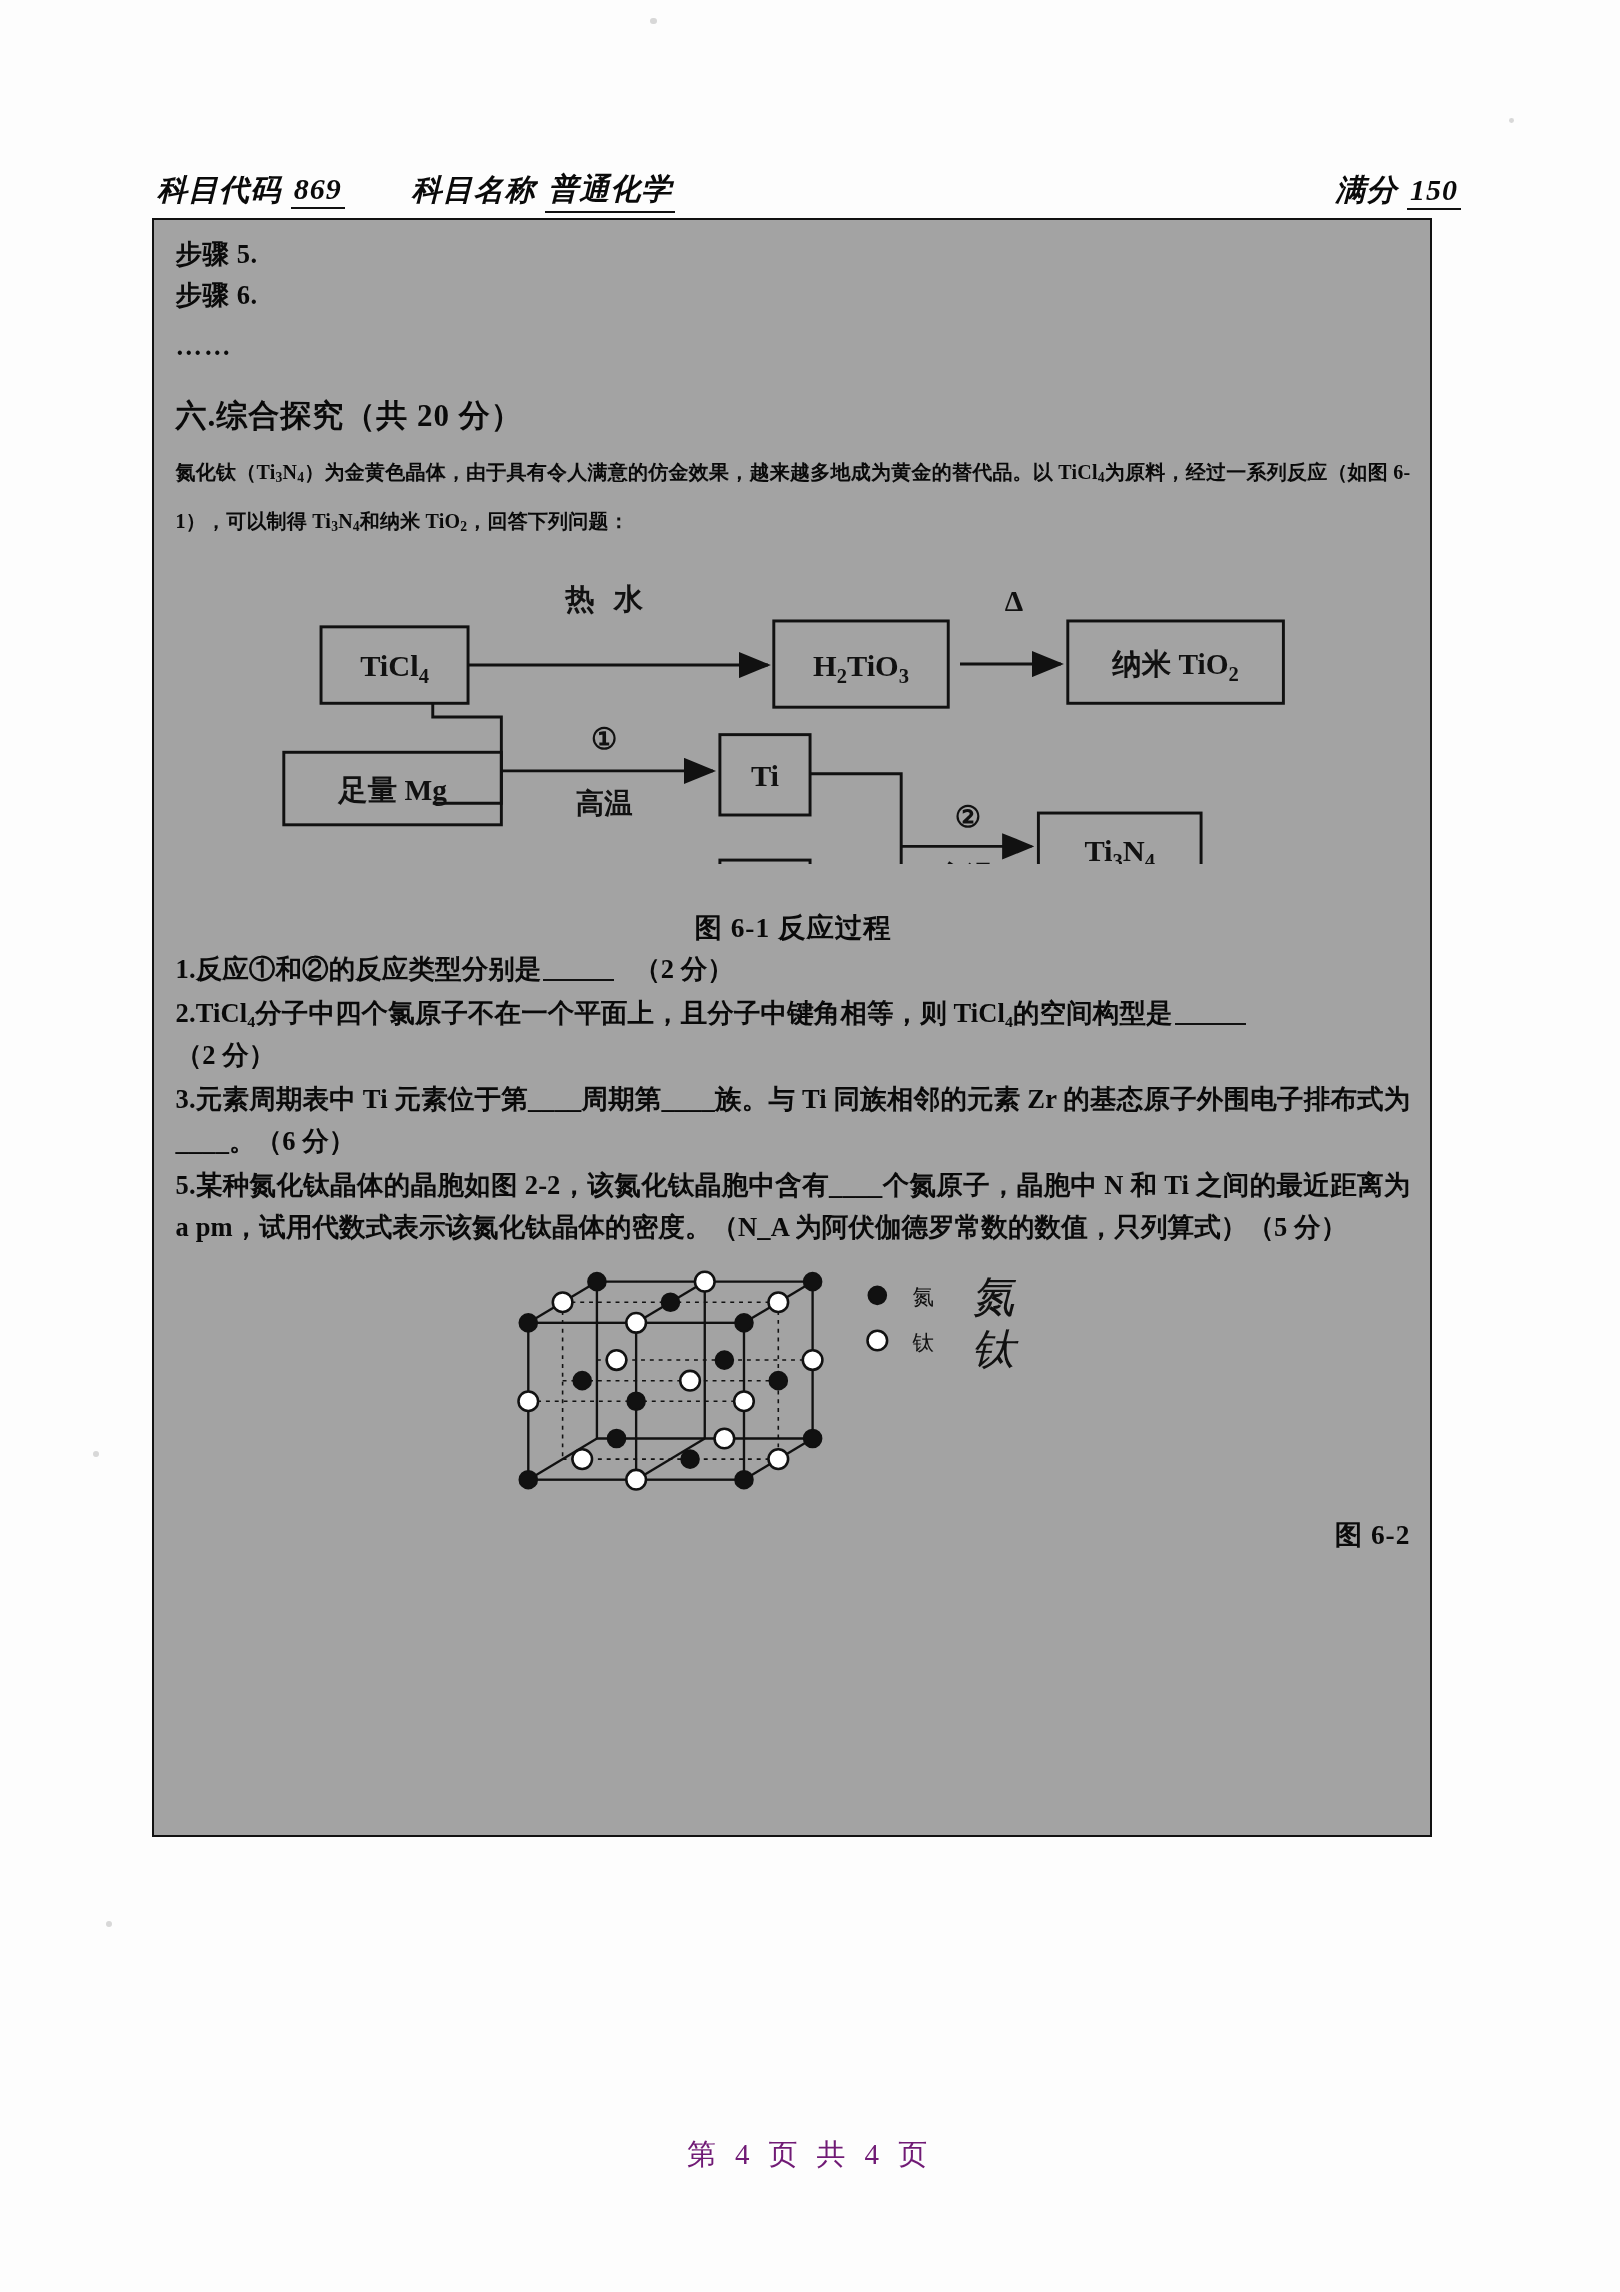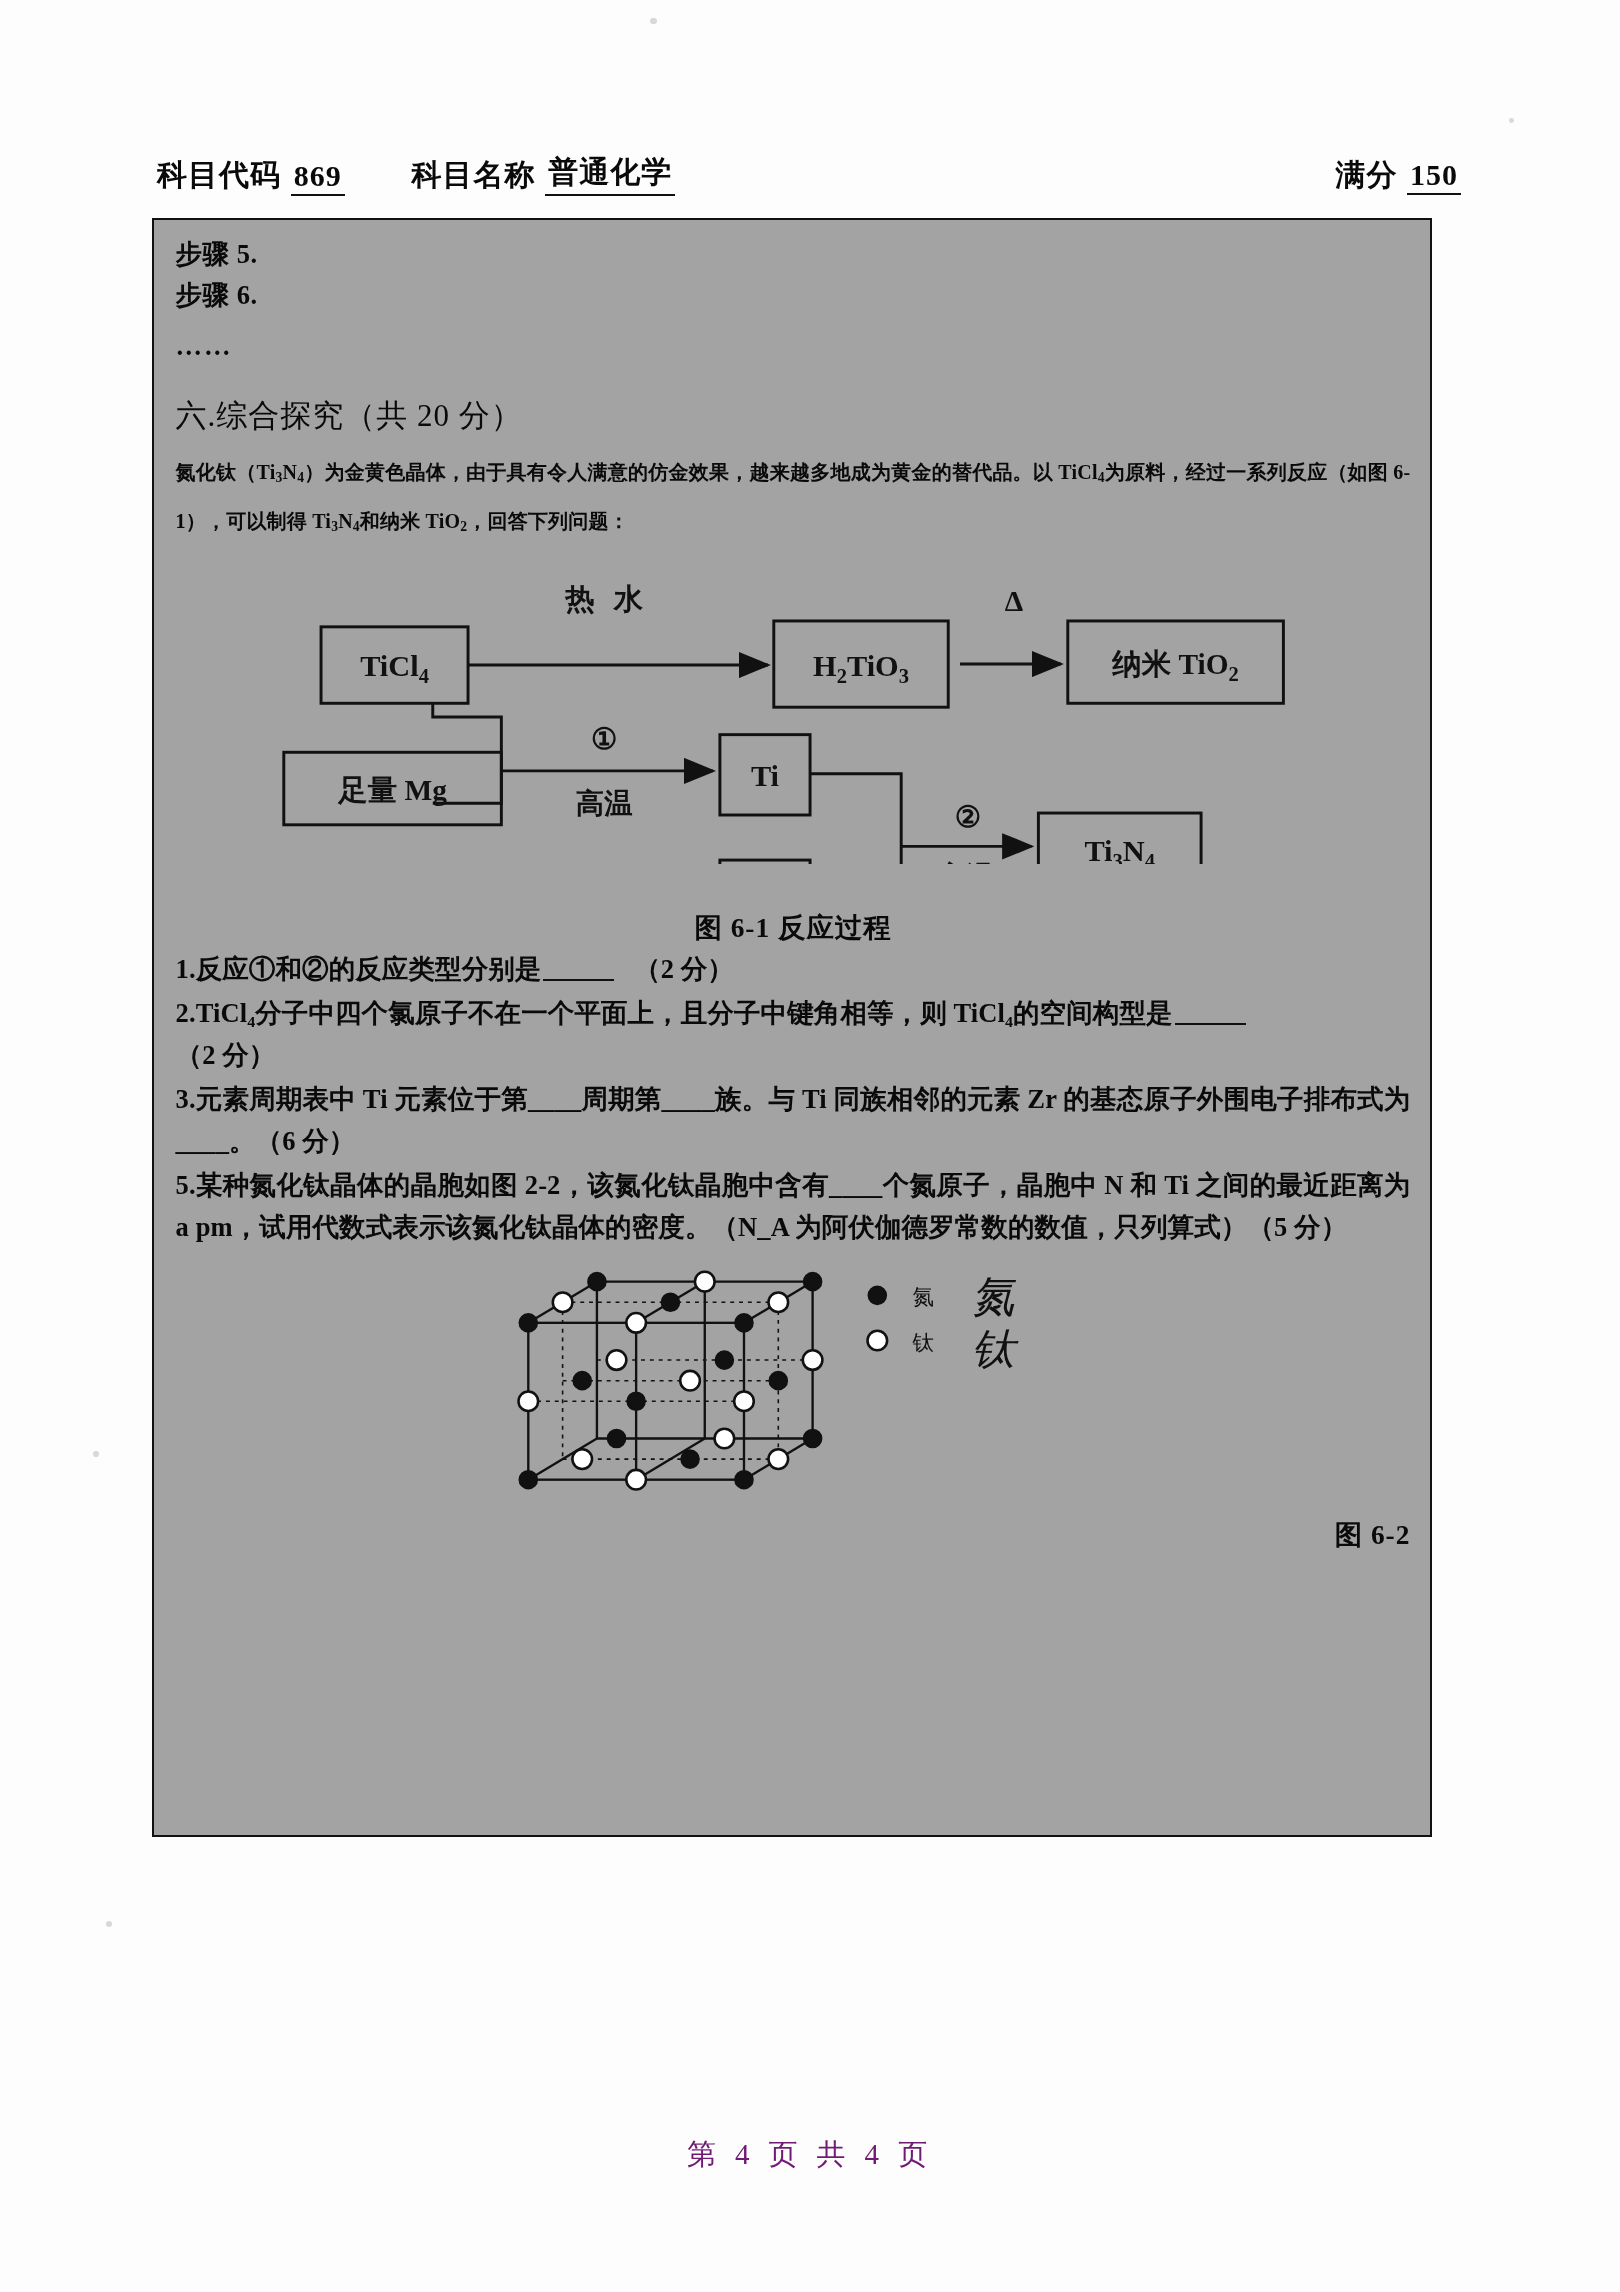--- a/index.html
+++ b/index.html
@@ -19,28 +19,29 @@
   .page {
     position: absolute;
     inset: 0;
     background: #fdfdfd;
   }
 
   
   .header {
     position: absolute;
     left: 157px;
-    top: 145px;
+    top: 165px;
     width: 1304px;
     height: 51px;
     display: flex;
-    align-items: flex-end;
+    align-items: center;
     font-weight: bold;
     font-size: 30px;
     letter-spacing: 1px;
+    font-style: italic;
   }
   .header .h-value {
     white-space: nowrap;
     border-bottom: 2.9px solid #111;
     padding: 0 2.9px 1px 2.9px;
     margin-left: 9.8px;
     font-family: "Liberation Serif", serif;
   }
   .gap-lg { width: 67px; display: inline-block; }
   .h-right {
@@ -76,21 +77,21 @@
     letter-spacing: 0.5px;
   }
   .dots {
     font-weight: bold;
     font-size: 26.5px;
     line-height: 39px;
     letter-spacing: 2px;
     margin-top: 11.8px;
   }
   .section-title {
-    font-weight: normal;
+    font-weight: bold;
     font-size: 31px;
     letter-spacing: 1px;
     margin-top: 29px;
     margin-bottom: 13.7px;
   }
   .para {
     font-weight: bold;
     font-size: 20px;
     line-height: 42px;
     text-align: justify;

